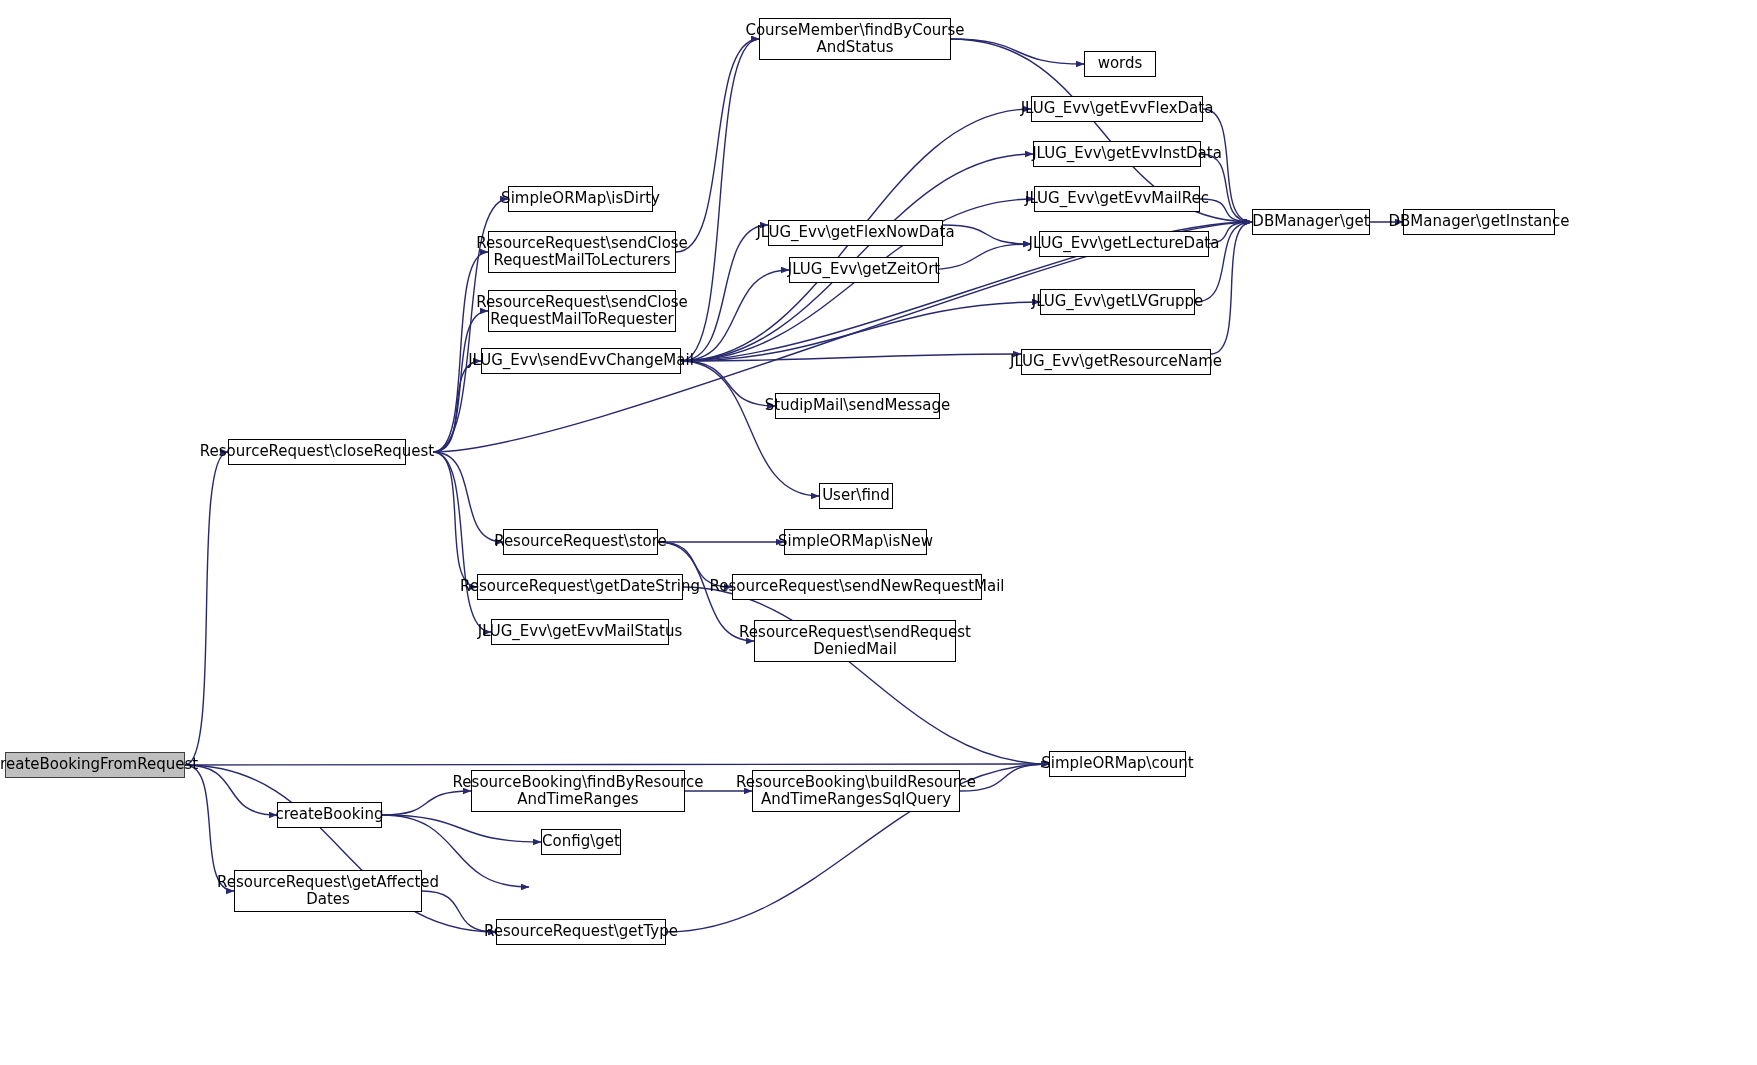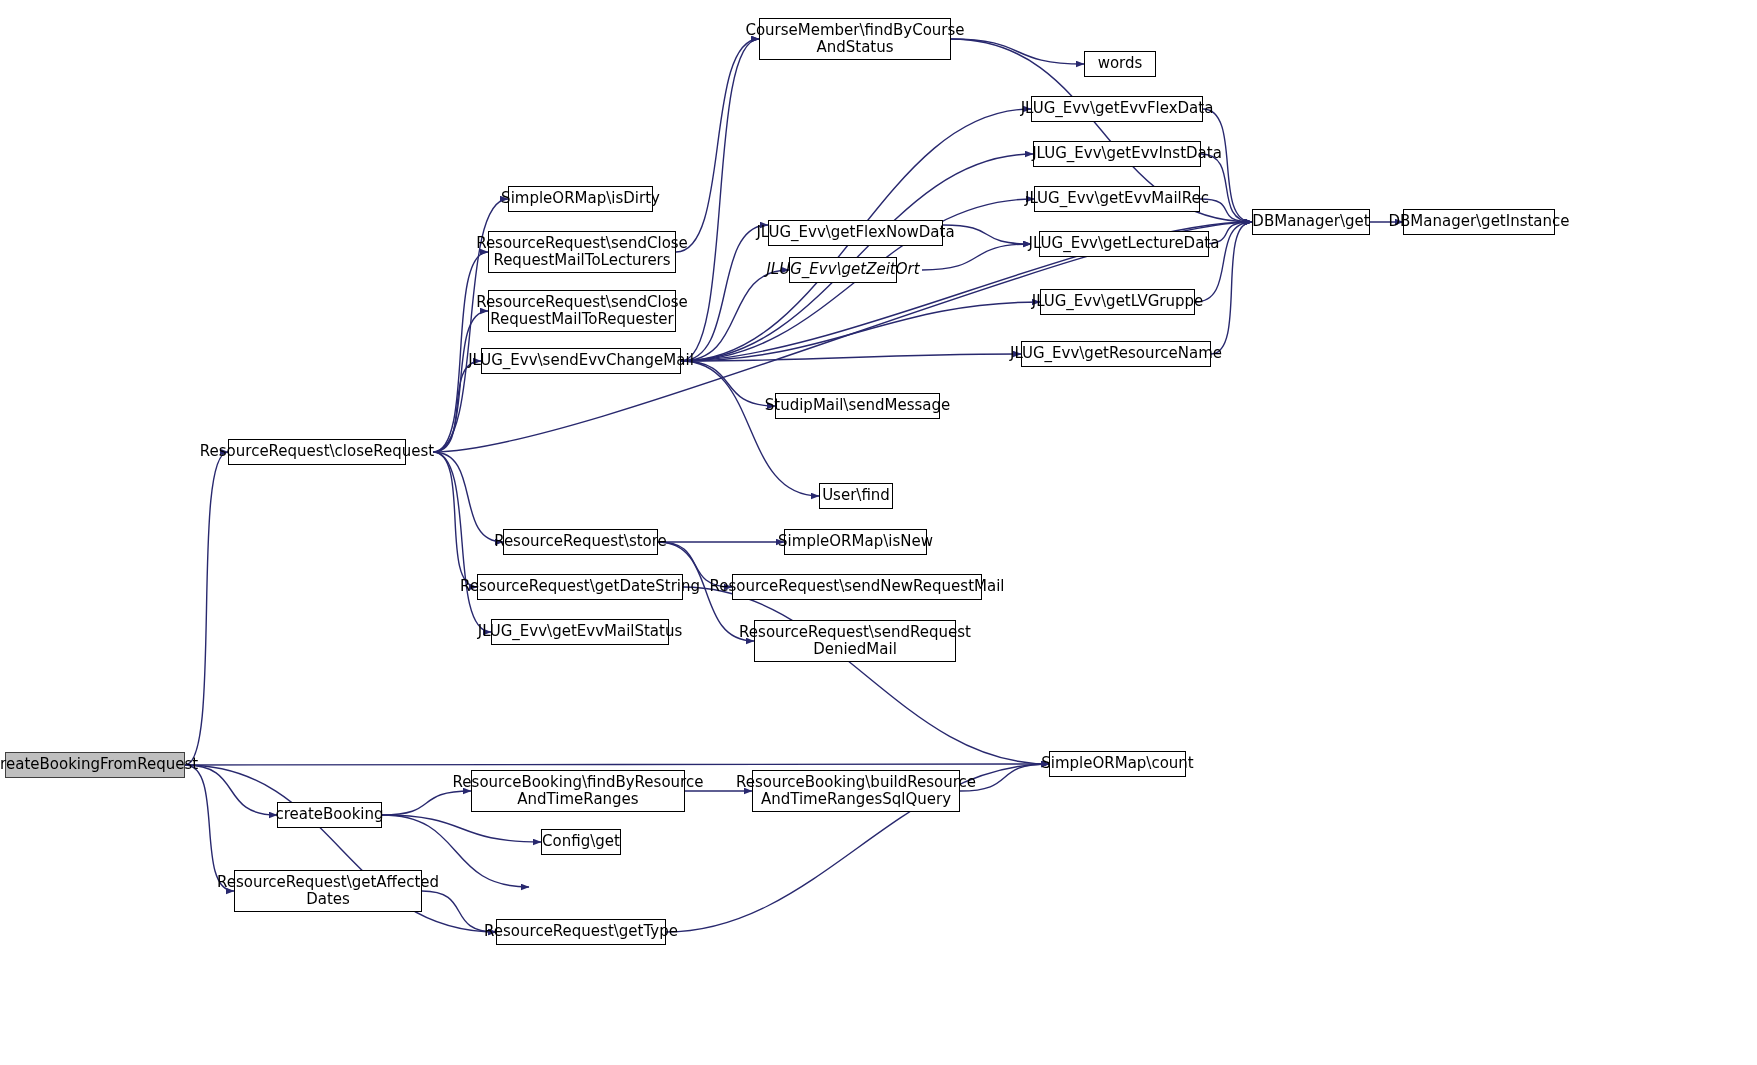--- a/index.html
+++ b/index.html
@@ -90,24 +90,24 @@
     <div class="node" style="left: 488px; top: 290px; width: 188px; height: 42px;">ResourceRequest\sendClose
 RequestMailToRequester</div>
     <div class="node" style="left: 481px; top: 348px; width: 200px; height: 26px;">JLUG_Evv\sendEvvChangeMail</div>
     <div class="node" style="left: 759px; top: 18px; width: 192px; height: 42px;">CourseMember\findByCourse
 AndStatus</div>
     <div class="node" style="left: 1084px; top: 51px; width: 72px; height: 26px;">words</div>
     <div class="node" style="left: 1031px; top: 96px; width: 172px; height: 26px;">JLUG_Evv\getEvvFlexData</div>
     <div class="node" style="left: 1033px; top: 141px; width: 168px; height: 26px; padding-left: 24px;">JLUG_Evv\getEvvInstData</div>
     <div class="node" style="left: 1034px; top: 186px; width: 166px; height: 26px;">JLUG_Evv\getEvvMailRec</div>
     <div class="node" style="left: 768px; top: 212px; width: 175px; height: 26px; margin-top: 8px;">JLUG_Evv\getFlexNowData</div>
-    <div class="node" style="left: 789px; top: 257px; width: 108px; height: 26px; font-style: italic;">JLUG_Evv\getZeitOrt</div>
+    <div class="node" style="left: 789px; top: 257px; width: 150px; height: 26px;">JLUG_Evv\getZeitOrt</div>
     <div class="node" style="left: 1031px; top: 231px; width: 170px; height: 26px; margin-left: 8px;">JLUG_Evv\getLectureData</div>
     <div class="node" style="left: 1040px; top: 289px; width: 155px; height: 26px;">JLUG_Evv\getLVGruppe</div>
-    <div class="node" style="left: 1021px; top: 341px; width: 190px; height: 26px;">JLUG_Evv\getResourceName</div>
+    <div class="node" style="left: 1021px; top: 349px; width: 190px; height: 26px;">JLUG_Evv\getResourceName</div>
     <div class="node" style="left: 775px; top: 393px; width: 165px; height: 26px;">StudipMail\sendMessage</div>
     <div class="node" style="left: 1252px; top: 209px; width: 118px; height: 26px;">DBManager\get</div>
     <div class="node" style="left: 1403px; top: 209px; width: 152px; height: 26px;">DBManager\getInstance</div>
     <div class="node" style="left: 819px; top: 483px; width: 74px; height: 26px;">User\find</div>
     <div class="node" style="left: 503px; top: 529px; width: 155px; height: 26px;">ResourceRequest\store</div>
     <div class="node" style="left: 784px; top: 529px; width: 143px; height: 26px;">SimpleORMap\isNew</div>
     <div class="node" style="left: 477px; top: 574px; width: 206px; height: 26px;">ResourceRequest\getDateString</div>
     <div class="node" style="left: 732px; top: 574px; width: 250px; height: 26px;">ResourceRequest\sendNewRequestMail</div>
     <div class="node" style="left: 491px; top: 619px; width: 178px; height: 26px;">JLUG_Evv\getEvvMailStatus</div>
     <div class="node" style="left: 754px; top: 620px; width: 202px; height: 42px;">ResourceRequest\sendRequest

